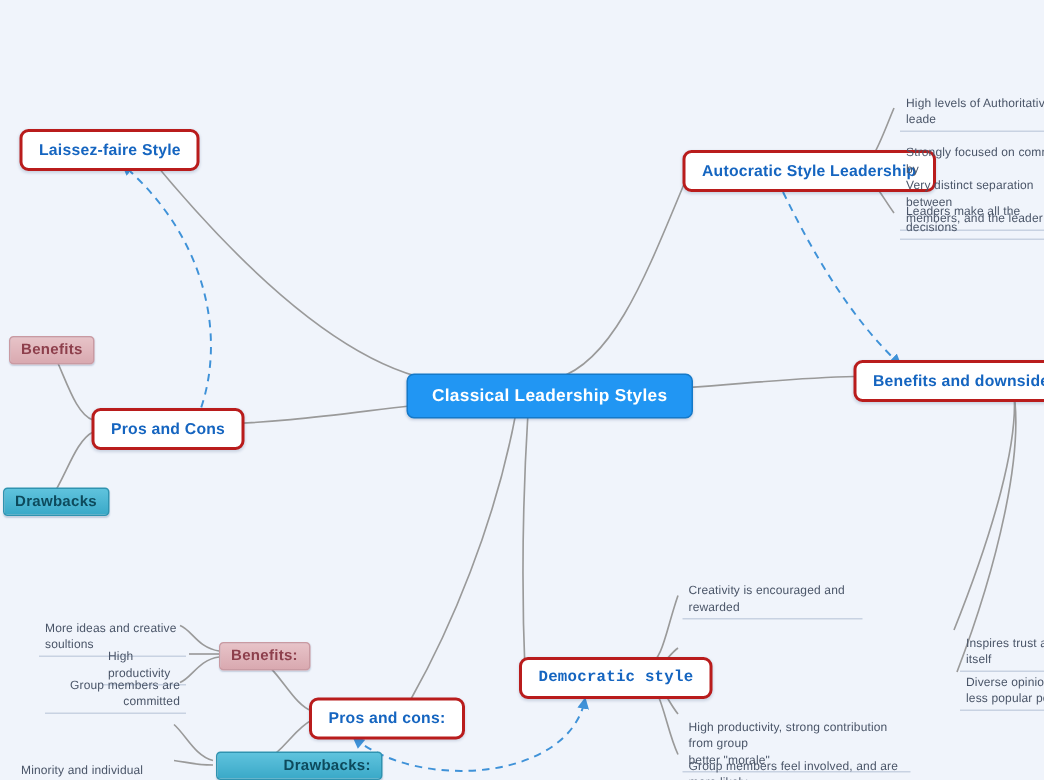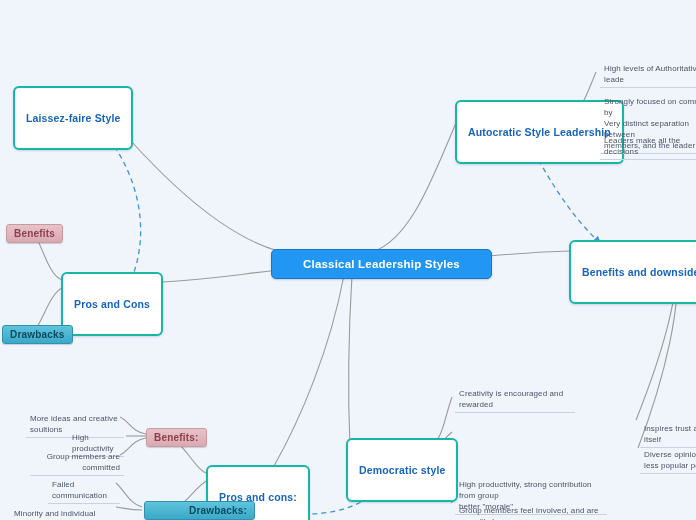--- a/index.html
+++ b/index.html
@@ -34,33 +34,33 @@
   }
   
   .root {
     background: #2196f3;
     border: 1px solid #1579c8;
     border-radius: 5px;
     color: #ffffff;
     font-weight: bold;
     font-size: 11.5px;
     letter-spacing: 0.2px;
-    padding: 8px 31px;
+    padding: 8px 16px;
     box-shadow: 0 1px 2px rgba(30,60,110,0.22);
   }
   
   .topic {
     background: #ffffff;
-    border: 2px solid #14b8a6;
+    border: 2px solid #b91c1c;
     border-radius: 6px;
     color: #1565c0;
     font-weight: bold;
     font-size: 10.5px;
     letter-spacing: 0.15px;
-    padding: 24px 11px;
+    padding: 6px 11px;
     box-shadow: 0 1px 2px rgba(30,60,110,0.18);
   }
   
   .leaf {
     color: #4a5568;
     font-size: 8px;
     line-height: 11px;
     letter-spacing: 0.1px;
     border-bottom: 1px solid #c8d2e2;
     padding: 2px 4px 2px 4px;
@@ -160,21 +160,21 @@
   </div>
 
   <div class="node topic" style="left:455px; top:100px;">
     <span>Autocratic Style Leadership</span>
   </div>
 
   <div class="node topic" style="left:569px; top:240px;">
     <span>Benefits and downsides</span>
   </div>
 
-  <div class="node topic" style="left:346px; top:438px;">
+  <div class="node topic" style="left:346px; top:438px;font-family:Liberation Mono, monospace;">
     <span>Democratic style</span>
   </div>
 
   <div class="node topic" style="left:206px; top:465px;">
     <span>Pros and cons:</span>
   </div>
 
   <div class="node badge badge-benefits" style="left:6px; top:224px;">
     <span>Benefits</span>
   </div>
@@ -235,22 +235,19 @@
   </div>
 
   <div class="node leaf" style="left:68px; top:430px; width:56px; text-align:left;">
     <span>High productivity</span>
   </div>
 
   <div class="node leaf" style="left:30px; top:449px; width:94px; text-align:right;">
     <span>Group members are committed</span>
   </div>
 
-  <div class="node leaf" style="left:48px; top:477px; width:72px; text-align:left;">
-    <span>Failed communication</span>
-  </div>
 
   <div class="node leaf" style="left:10px; top:495px; width:106px; text-align:left; white-space:pre-line;">
     <span>Minority and individual opinions are
 overridden.</span>
   </div>
 
 </div>
 
 </body></html>

